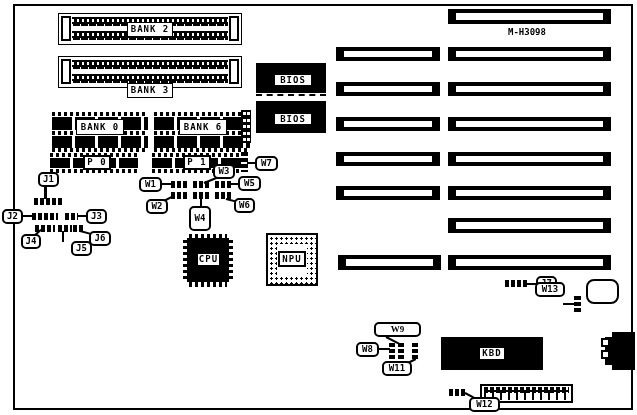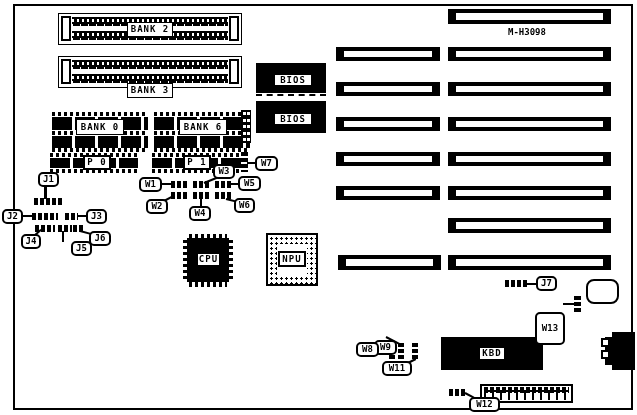--- a/index.html
+++ b/index.html
@@ -206,35 +206,35 @@
   <div class="abs jmp-h" style="left:215px;top:181px;width:17px;"></div>
   <div class="abs lead" style="left:231px;top:183px;width:9px;"></div>
   <div class="abs co" style="left:238px;top:176px;width:23px;height:15px;">W5</div>
 
   <div class="abs jmp-h" style="left:171px;top:192px;width:17px;"></div>
   <div class="abs jmp-h" style="left:193px;top:192px;width:17px;"></div>
   <div class="abs jmp-h" style="left:215px;top:192px;width:17px;"></div>
   <div class="abs lead" style="left:164px;top:200px;width:12px;transform:rotate(-28deg);"></div>
   <div class="abs co" style="left:146px;top:199px;width:22px;height:15px;">W2</div>
   <div class="abs leadv" style="left:200px;top:198px;height:9px;"></div>
-  <div class="abs co" style="left:189px;top:206px;width:22px;height:15px;">W4</div>
+  <div class="abs co" style="left:189px;top:206px;width:22px;height:25px;">W4</div>
   <div class="abs lead" style="left:226px;top:198px;width:14px;transform:rotate(14deg);"></div>
   <div class="abs co" style="left:234px;top:198px;width:21px;height:15px;">W6</div>
 
   <div class="abs jmp-h" style="left:505px;top:280px;width:22px;"></div>
   <div class="abs lead" style="left:526px;top:283px;width:11px;"></div>
   <div class="abs co" style="left:536px;top:276px;width:21px;height:15px;">J7</div>
 
-  <div class="abs co" style="left:535px;top:312px;width:30px;height:33px;">W13</div>
+  <div class="abs co" style="left:535px;top:282px;width:30px;height:15px;">W13</div>
   <div class="abs lead" style="left:563px;top:303px;width:12px;"></div>
   <div class="abs jmp-v" style="left:574px;top:296px;height:16px;"></div>
 
   <div class="abs battery" style="left:586px;top:279px;width:33px;height:25px;"></div>
 
-  <div class="abs co" style="left:374px;top:340px;width:23px;height:15px;">W9</div>
+  <div class="abs co" style="left:374px;top:322px;width:47px;height:15px;font-family:Liberation Serif, serif;">W9</div>
   <div class="abs lead" style="left:386px;top:336px;width:15px;transform:rotate(27deg);"></div>
   <div class="abs co" style="left:356px;top:342px;width:23px;height:15px;">W8</div>
   <div class="abs lead" style="left:378px;top:348px;width:12px;"></div>
   <div class="abs jmp-v" style="left:389px;top:343px;width:6px;height:16px;"></div>
   <div class="abs jmp-v" style="left:398px;top:343px;width:6px;height:16px;"></div>
   <div class="abs jmp-v" style="left:412px;top:343px;width:6px;height:16px;"></div>
   <div class="abs lead" style="left:406px;top:363px;width:11px;transform:rotate(-27deg);"></div>
   <div class="abs co" style="left:382px;top:361px;width:30px;height:15px;">W11</div>
 
   <div class="abs blackchip" style="left:441px;top:337px;width:102px;height:33px;"></div>

